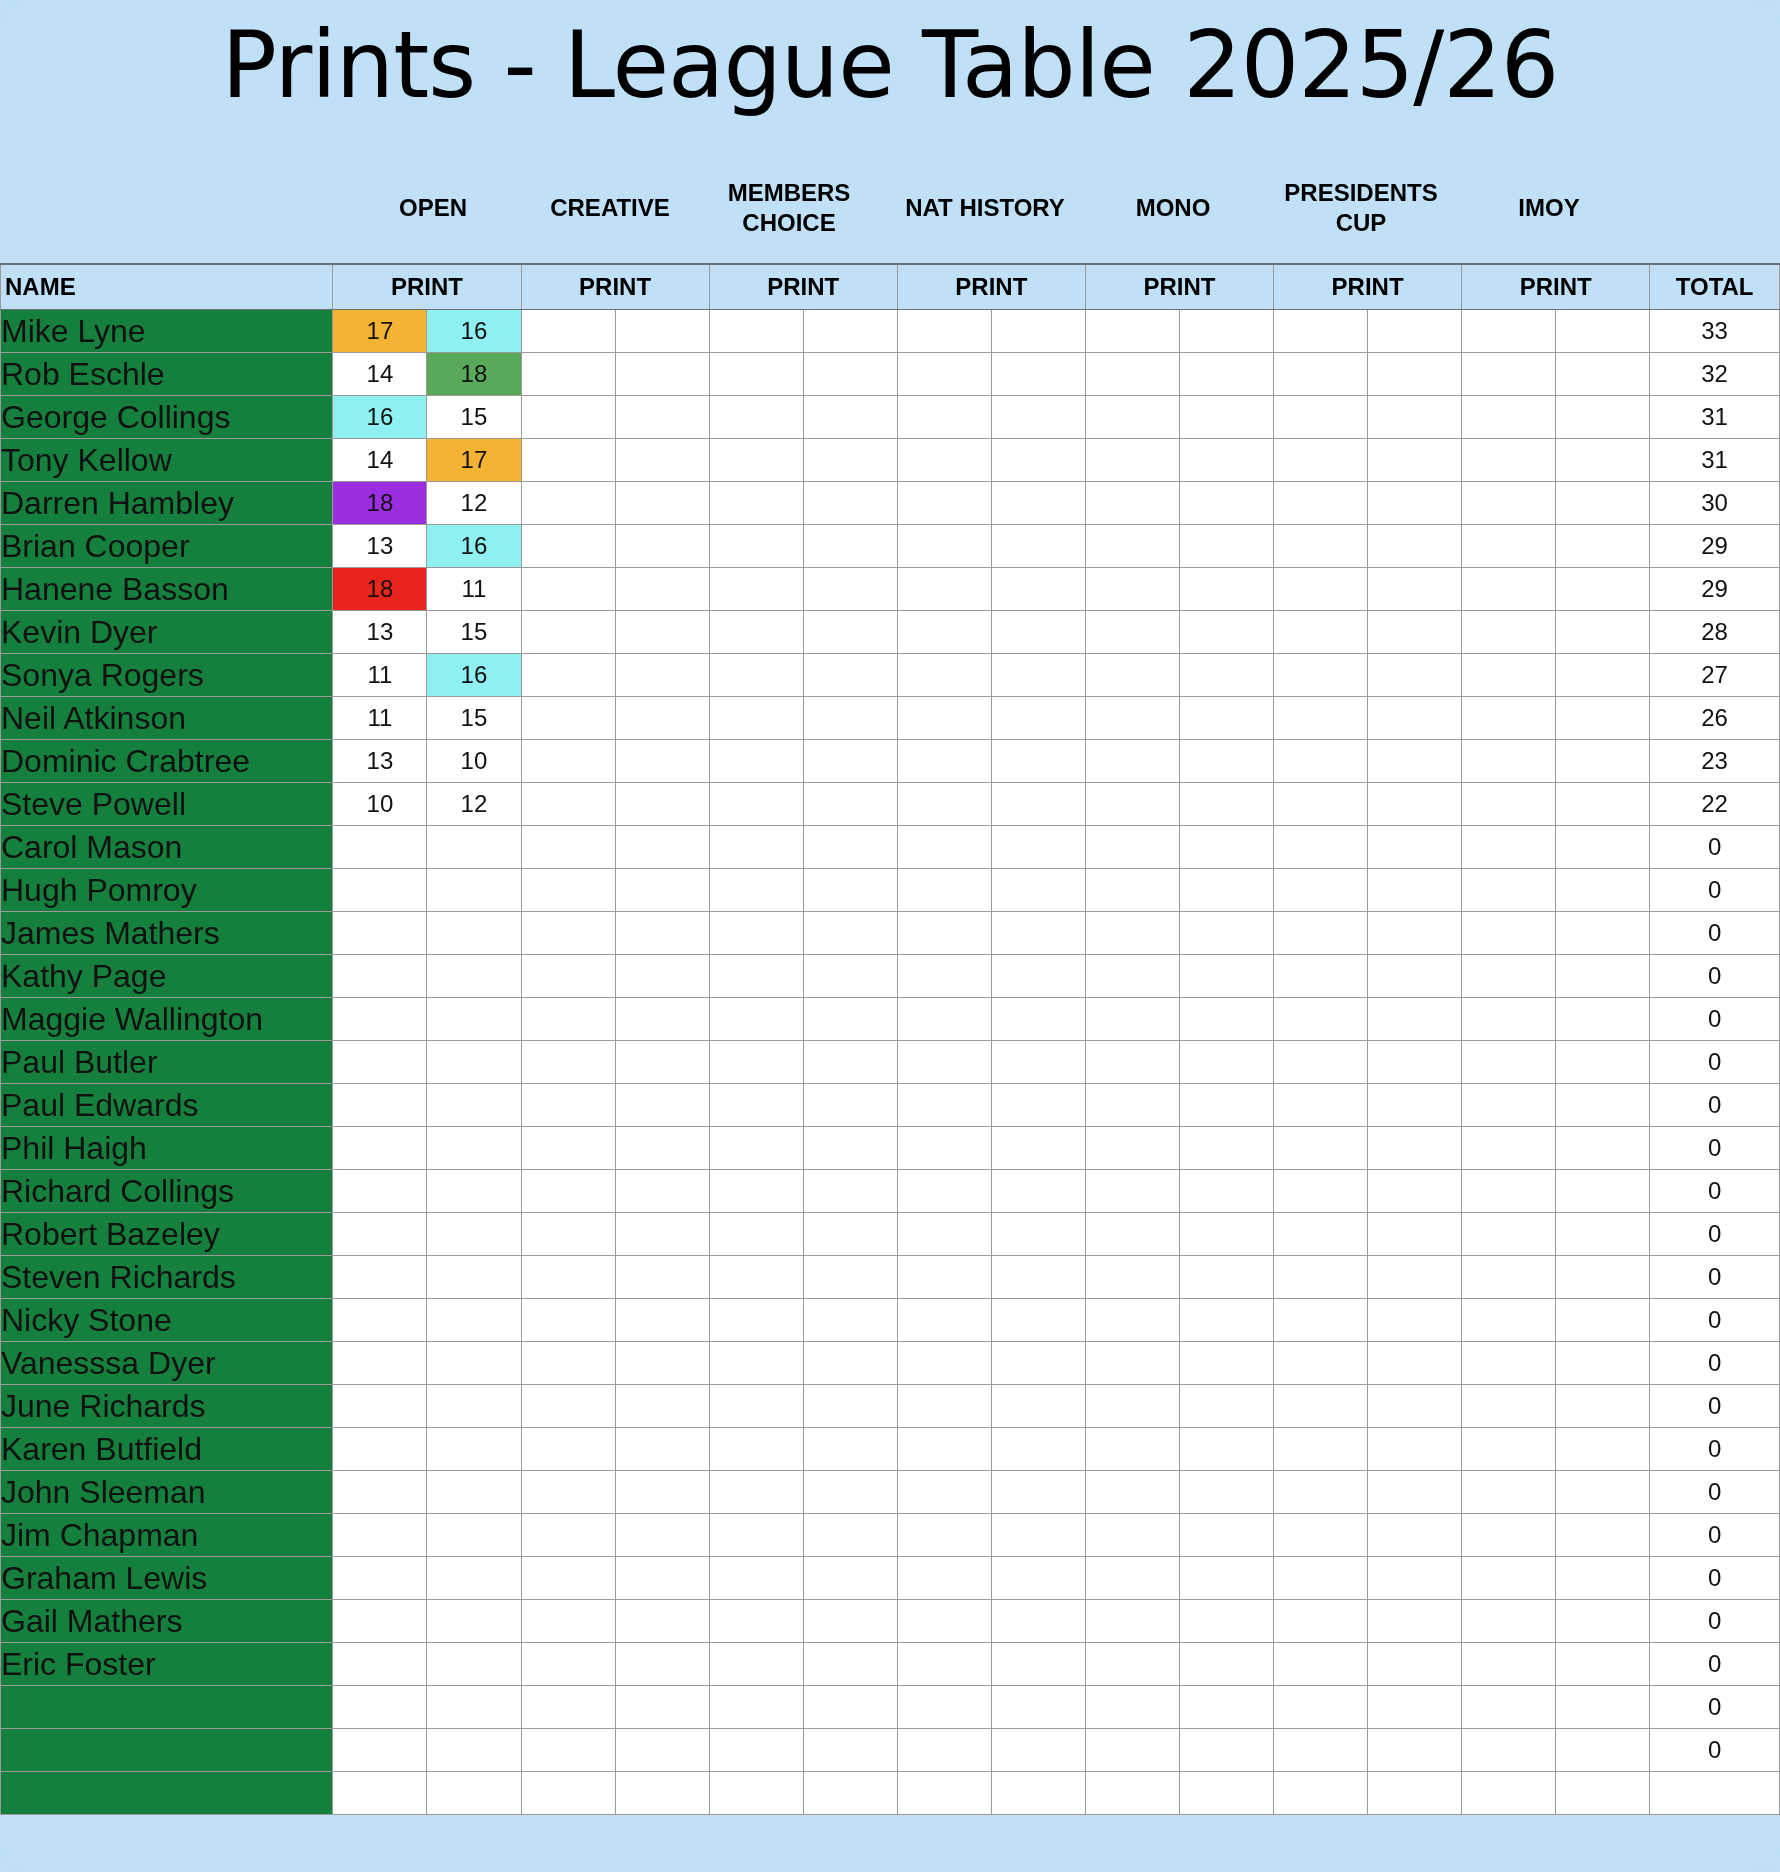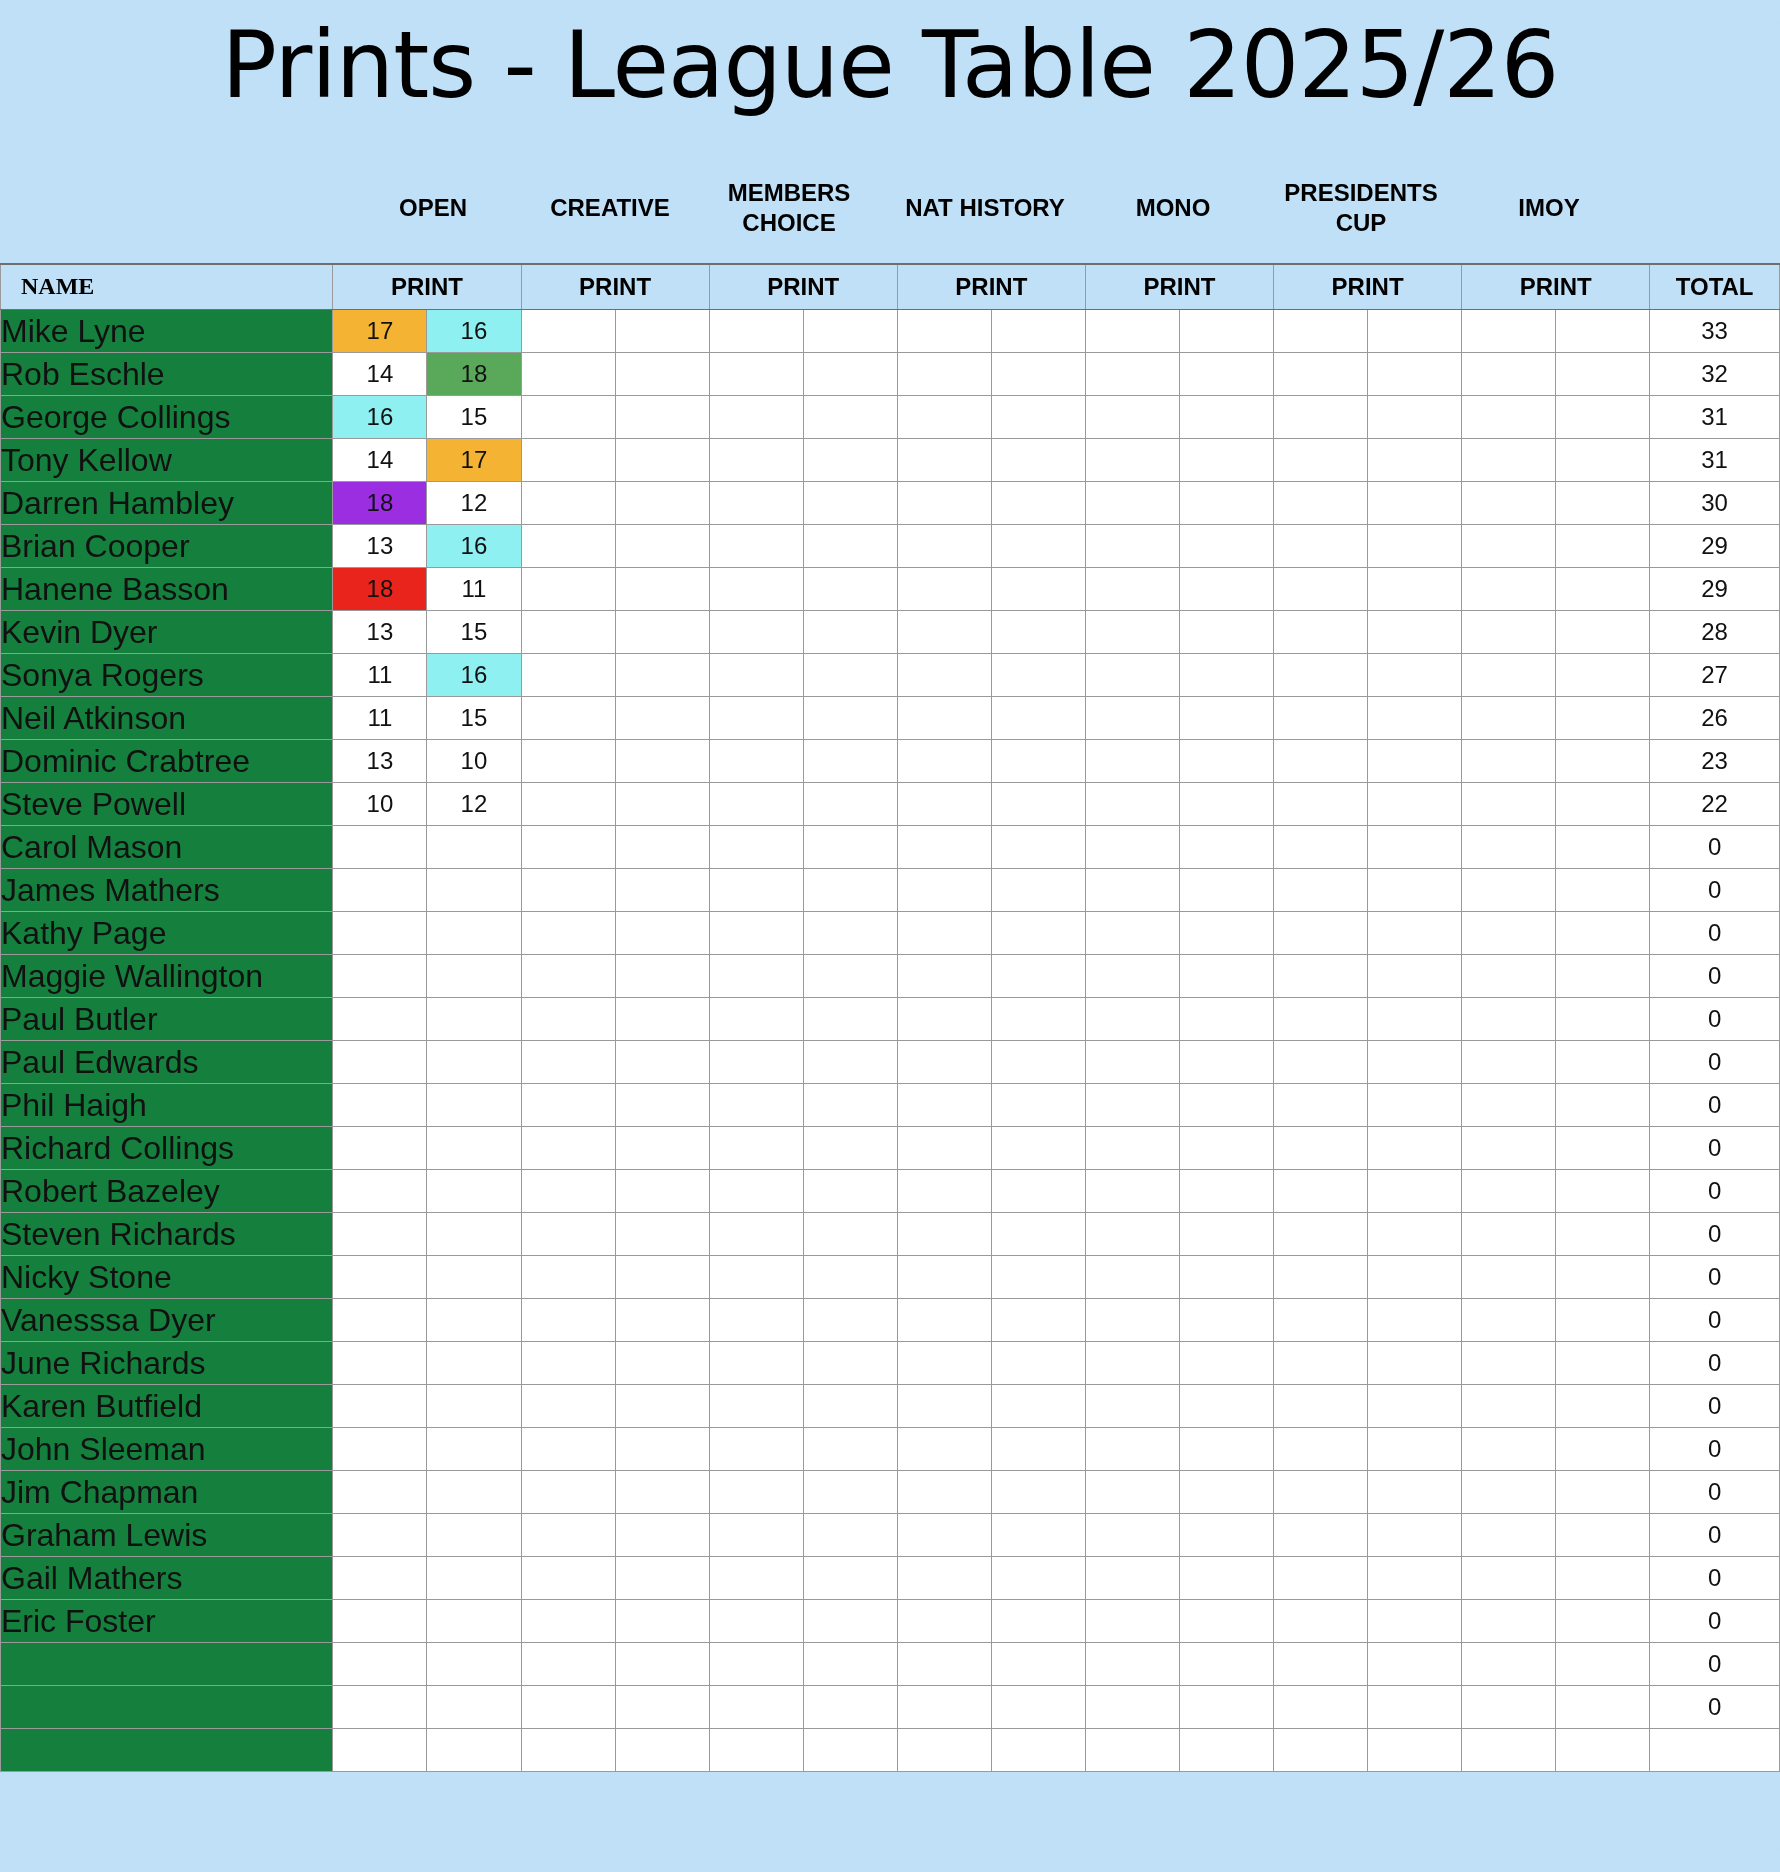--- a/index.html
+++ b/index.html
@@ -66,22 +66,21 @@
     background: #bfe0f7;
     border-top: 2px solid #6f6f6f;
     border-bottom: 1px solid #6f6f6f;
     font-size: 24px;
     font-weight: bold;
     text-align: center;
     height: 46px;
   }
   tr.headrow th.name-head {
     text-align: left;
-    padding-left: 20px;
-    font-family: Liberation Serif, serif;
+    padding-left: 4px;
   }
   td.name {
     background: #15803d;
     text-align: left;
     padding-left: 6px;
     font-size: 32px;
     color: #111;
     white-space: nowrap;
     overflow: hidden;
   }
@@ -381,20 +380,38 @@
           <td class="score"></td>
           <td class="score"></td>
           <td class="score"></td>
           <td class="score"></td>
           <td class="score"></td>
           <td class="score"></td>
           <td class="score"></td>
           <td class="total">0</td>
         </tr>
         <tr>
+          <td class="name">Hugh Pomroy</td>
+          <td class="score"></td>
+          <td class="score"></td>
+          <td class="score"></td>
+          <td class="score"></td>
+          <td class="score"></td>
+          <td class="score"></td>
+          <td class="score"></td>
+          <td class="score"></td>
+          <td class="score"></td>
+          <td class="score"></td>
+          <td class="score"></td>
+          <td class="score"></td>
+          <td class="score"></td>
+          <td class="score"></td>
+          <td class="total">0</td>
+        </tr>
+        <tr>
           <td class="name">James Mathers</td>
           <td class="score"></td>
           <td class="score"></td>
           <td class="score"></td>
           <td class="score"></td>
           <td class="score"></td>
           <td class="score"></td>
           <td class="score"></td>
           <td class="score"></td>
           <td class="score"></td>

